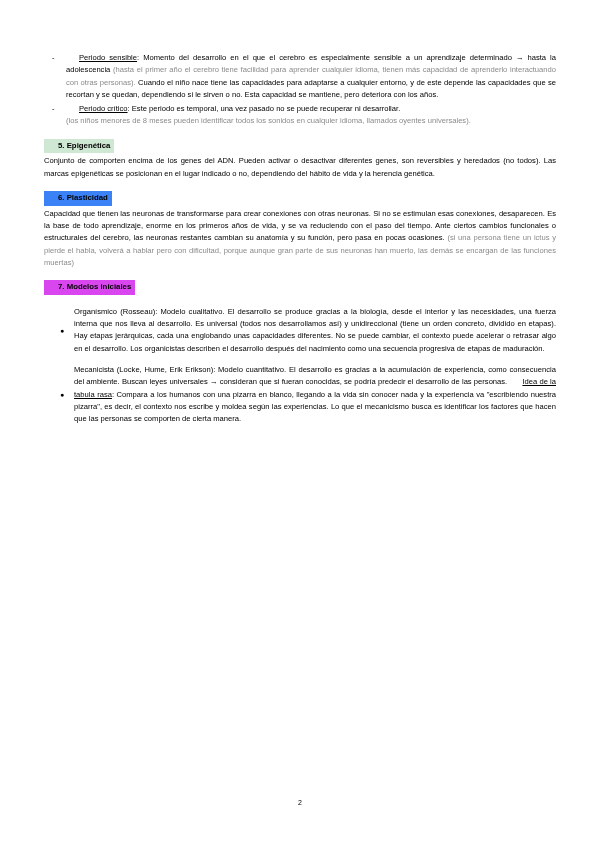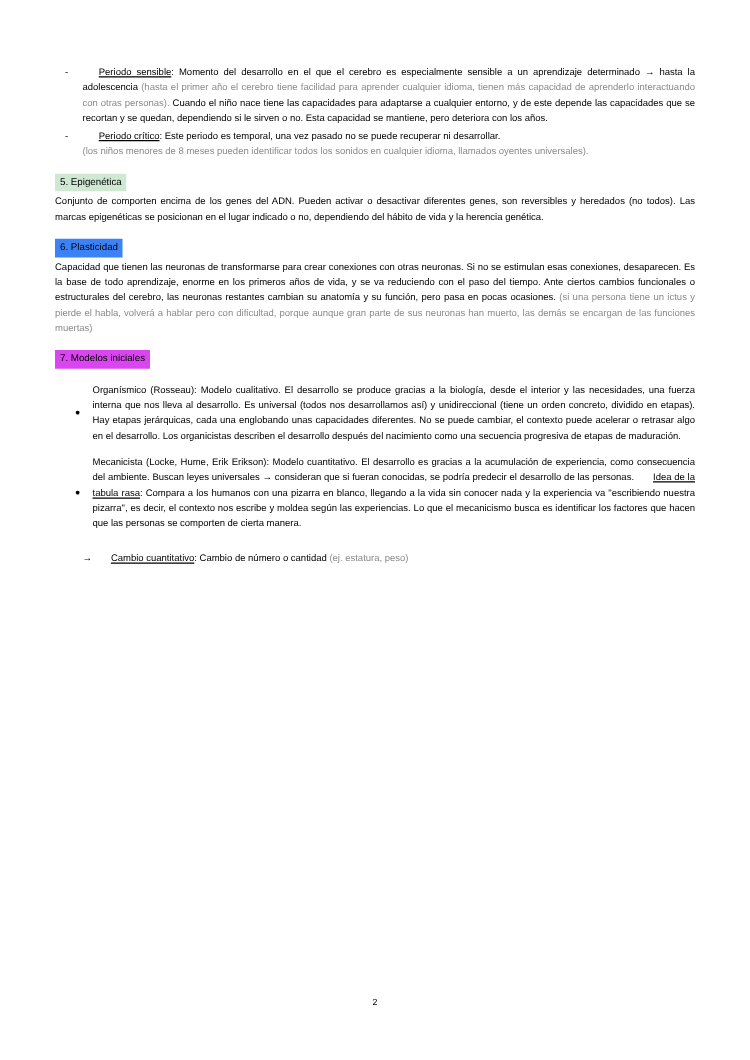--- a/index.html
+++ b/index.html
@@ -42,23 +42,23 @@
   }
   .u {
     text-decoration: underline;
     padding-left: 13px;
   }
   .gray {
     color: #8a8a8a;
   }
   .section-head {
     display: inline-block;
-    font-weight: normal;
+    font-weight: bold;
     font-size: 7.8px;
-    padding: 1px 4px 1px 4px;
+    padding: 1px 4px 1px 14px;
     margin: 9px 0 2px 0;
   }
   .hl-green { background: #cfe8d4; }
   .hl-blue  { background: #3b82f6; }
   .hl-yellow{ background: #d946ef; }
   .para {
     margin: 0 0 2px 0;
   }
   .dot-block {
     display: flex;
@@ -133,20 +133,17 @@
       <div class="dot-block">
         <div class="dot-marker">●</div>
         <div class="dot-body"><span>Mecanicista (Locke, Hume, Erik Erikson): Modelo cuantitativo. El desarrollo es gracias a la acumulación de experiencia, como consecuencia del ambiente. Buscan leyes universales → consideran que si fueran conocidas, se podría predecir el desarrollo de las personas. </span><span class="u">Idea de la tabula rasa</span><span>: Compara a los humanos con una pizarra en blanco, llegando a la vida sin conocer nada y la experiencia va "escribiendo nuestra pizarra", es decir, el contexto nos escribe y moldea según las experiencias. Lo que el mecanicismo busca es identificar los factores que hacen que las personas se comporten de cierta manera.</span></div>
       </div>
 
     </div>
 
     <div class="block-gap"></div>
     <div class="block-gap"></div>
 
-    <div class="arrow-line">
-      <span>→ </span><span class="u">Cambio cuantitativo</span><span>: Cambio de número o cantidad </span><span class="gray">(ej. estatura, peso)</span>
-    </div>
 
   </div>
 
   <div class="footer-page">2</div>
 </div>
 
 </body></html>

